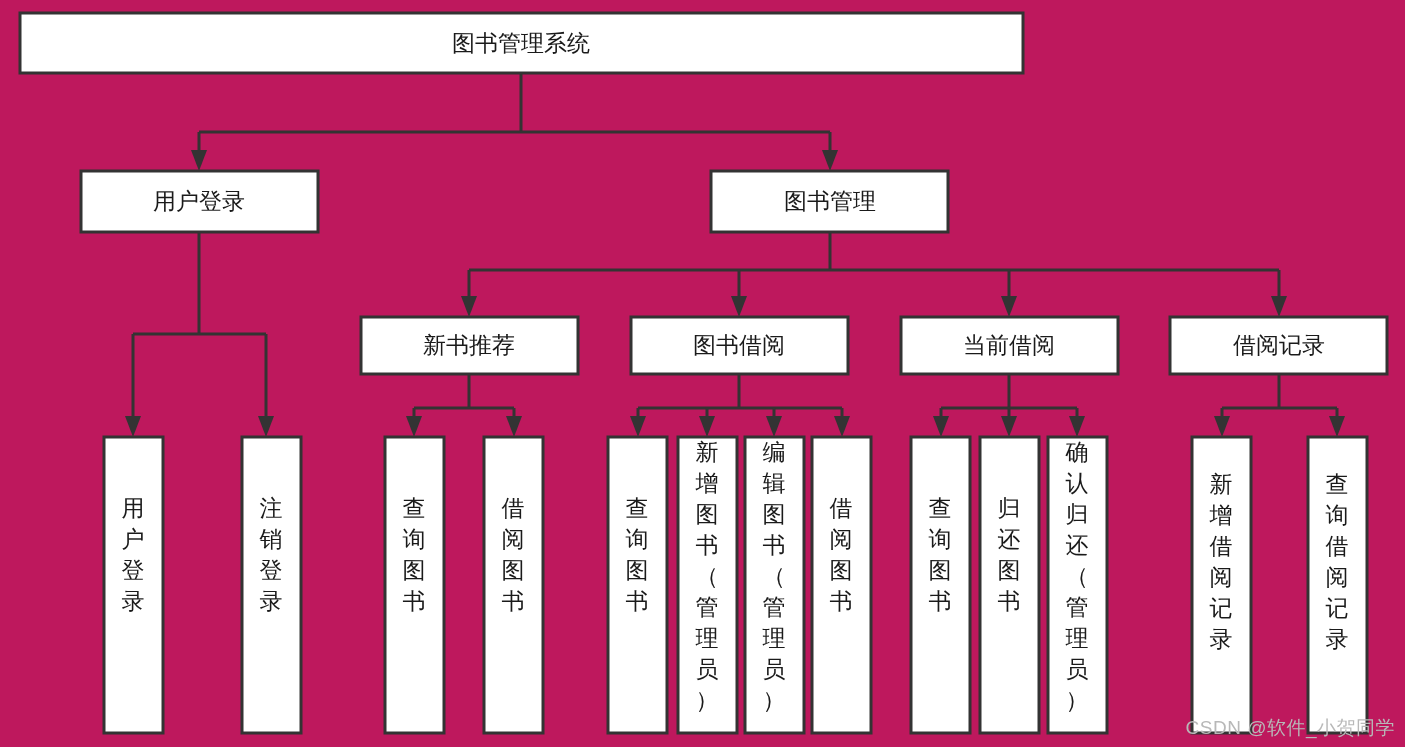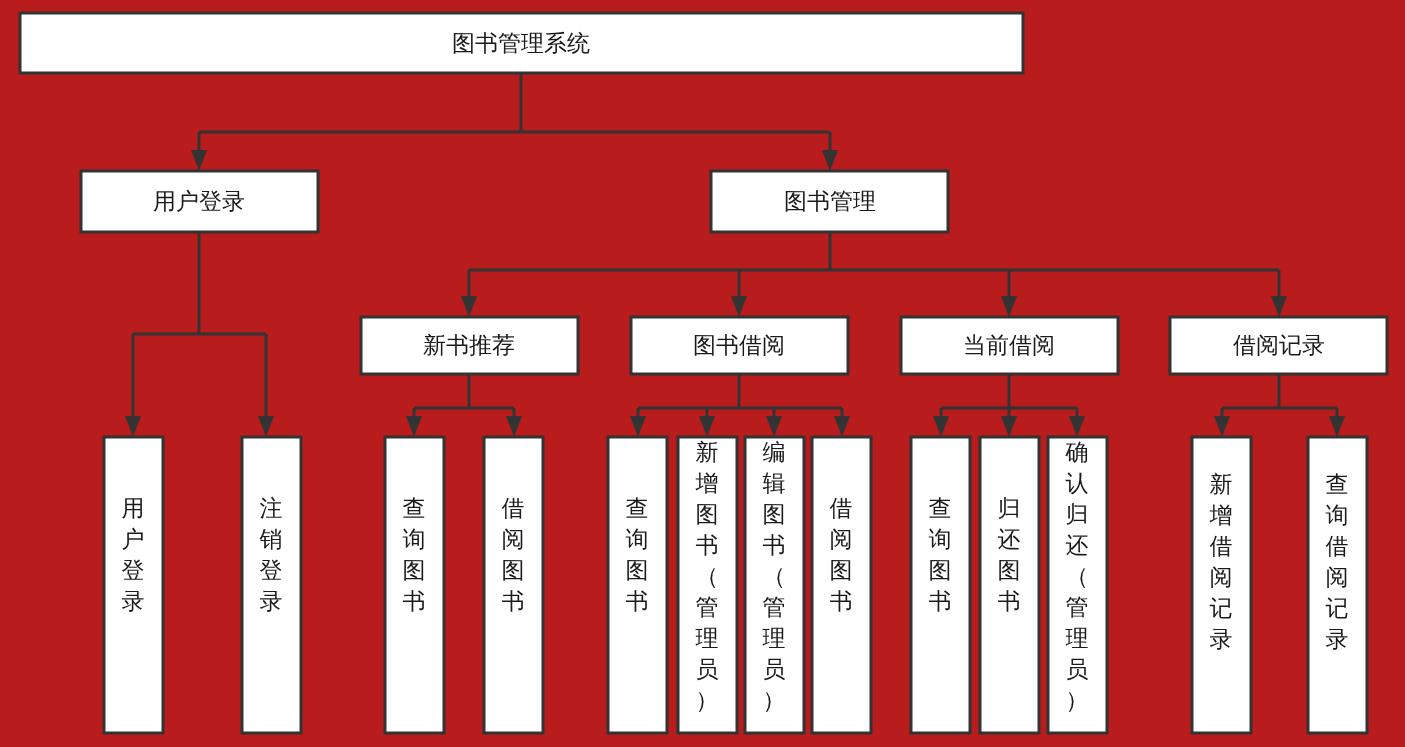--- a/index.html
+++ b/index.html
@@ -11,21 +11,21 @@
   body {
     font-family: "Liberation Sans", "DejaVu Sans", sans-serif;
     width: 1405px;
     height: 747px;
     overflow: hidden;
   }
   #diagram-root {
     position: relative;
     width: 1405px;
     height: 747px;
-    background: #b91c1c;
+    background: #be185d;
   }
   svg.diagram-canvas {
     position: absolute;
     left: 0;
     top: 0;
     width: 1405px;
     height: 747px;
     display: block;
   }
   .node-box {
@@ -231,14 +231,15 @@
       <rect class="node-box" x="1192" y="437" width="59" height="296"></rect>
       <text class="node-label-v" x="1221" y="492"><tspan x="1221" dy="0">新</tspan><tspan x="1221" dy="31">增</tspan><tspan x="1221" dy="31">借</tspan><tspan x="1221" dy="31">阅</tspan><tspan x="1221" dy="31">记</tspan><tspan x="1221" dy="31">录</tspan></text>
     </g>
     <g>
       <rect class="node-box" x="1308" y="437" width="59" height="296"></rect>
       <text class="node-label-v" x="1337" y="492"><tspan x="1337" dy="0">查</tspan><tspan x="1337" dy="31">询</tspan><tspan x="1337" dy="31">借</tspan><tspan x="1337" dy="31">阅</tspan><tspan x="1337" dy="31">记</tspan><tspan x="1337" dy="31">录</tspan></text>
     </g>
 
   </svg>
 
+  <div class="watermark-text">CSDN @软件_小贺同学</div>
 
 </div>
 
 </body></html>

